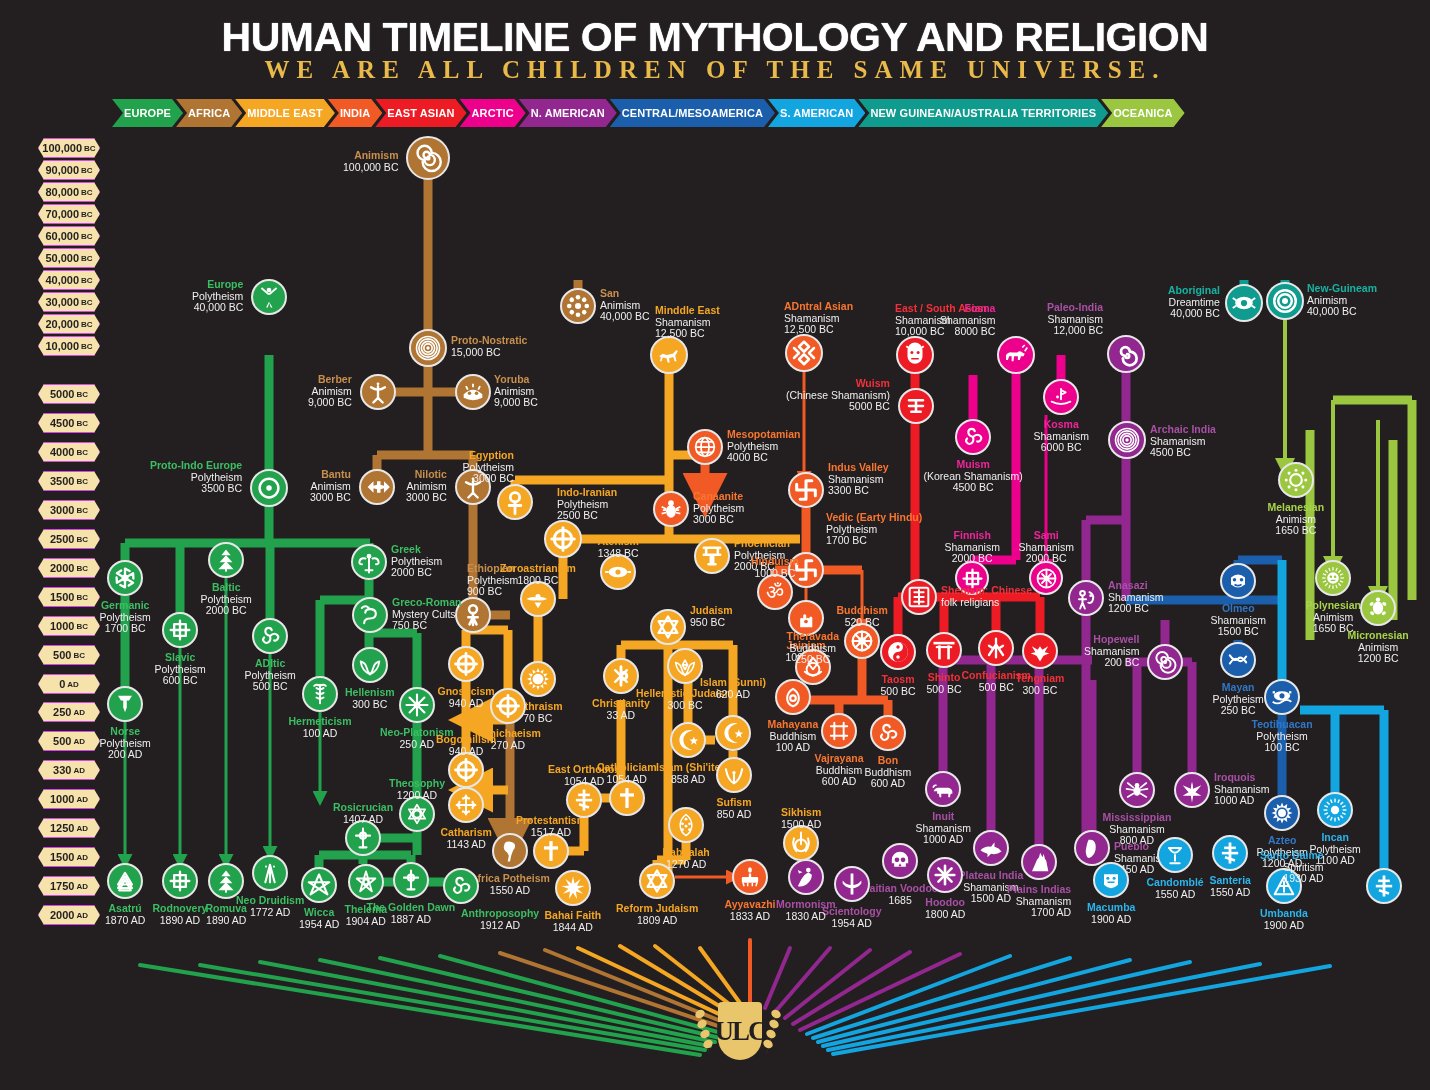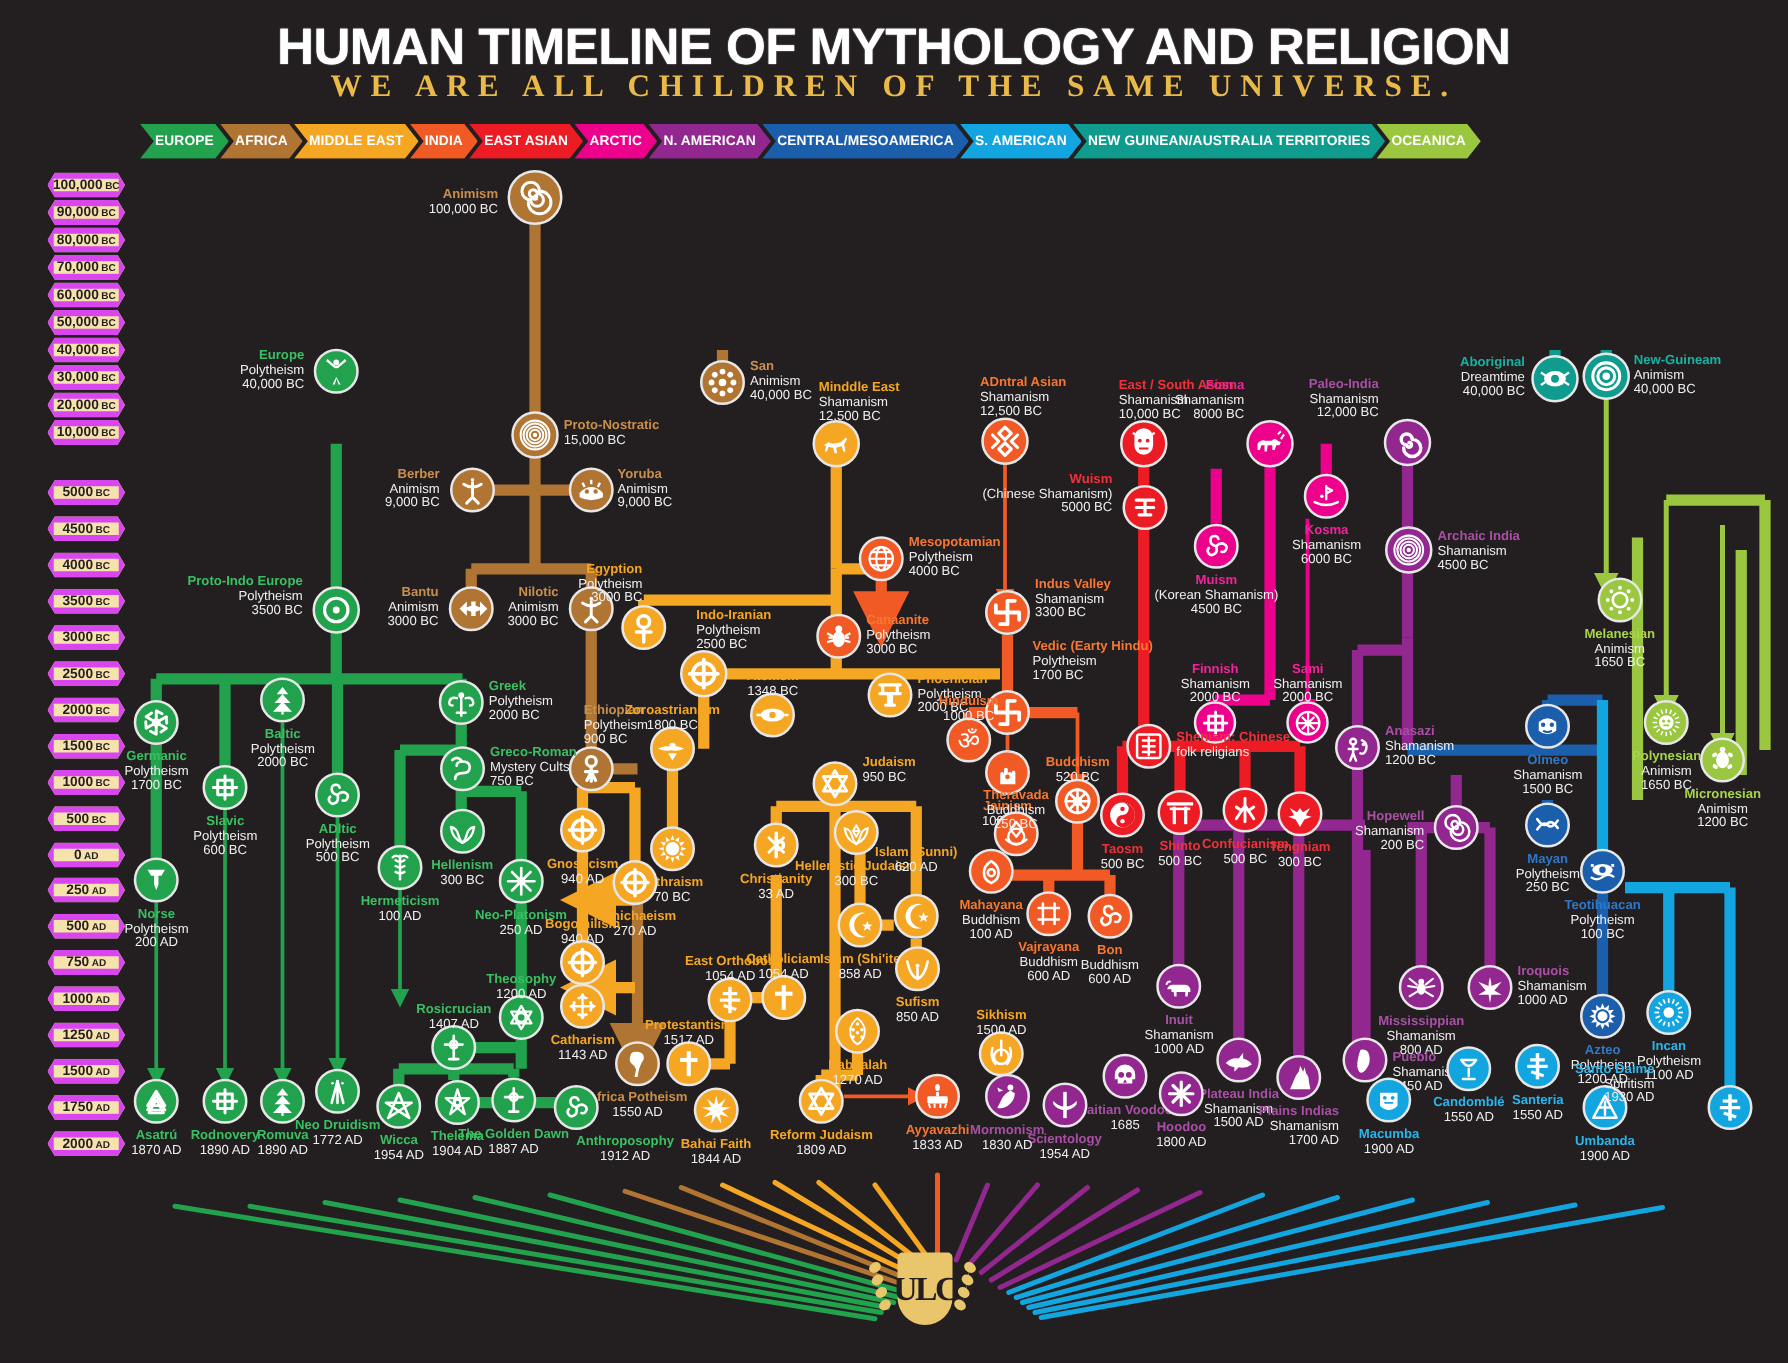--- a/index.html
+++ b/index.html
@@ -61,21 +61,21 @@
   .chev:first-child {
     clip-path: polygon(0 0, calc(100% - 11px) 0, 100% 50%, calc(100% - 11px) 100%, 0 100%, 11px 50%);
   }
 
   
   .tick {
     position: absolute;
     left: 38px;
     width: 62px; height: 20px;
     background: #f6e2ab;
-    border: 5px solid #d946ef;
+    border: 1px solid #d946ef;
     color: #231f20;
     display: flex; align-items: center; justify-content: center;
     font-size: 11px; font-weight: bold;
     clip-path: polygon(6px 0, calc(100% - 6px) 0, 100% 50%, calc(100% - 6px) 100%, 6px 100%, 0 50%);
   }
   .tick .era { font-size: 8px; margin-left: 2px; font-weight: bold; }
 
   
   #lines { position: absolute; left: 0; top: 0; width: 1430px; height: 1090px; }
 
@@ -249,21 +249,21 @@
       </div>
       <div class="tick" style="top: 702px;">
         <span>250</span>
         <span class="era">AD</span>
       </div>
       <div class="tick" style="top: 731px;">
         <span>500</span>
         <span class="era">AD</span>
       </div>
       <div class="tick" style="top: 760px;">
-        <span>750</span>
+        <span>330</span>
         <span class="era">AD</span>
       </div>
       <div class="tick" style="top: 789px;">
         <span>1000</span>
         <span class="era">AD</span>
       </div>
       <div class="tick" style="top: 818px;">
         <span>1250</span>
         <span class="era">AD</span>
       </div>
@@ -1065,21 +1065,21 @@
       <div class="nodelabel c" style="left: 836.5px; top: 605px;">
         <span class="nm" style="color: rgb(248, 118, 47);">Buddhism</span>
         <span class="dt">520 BC</span>
       </div>
       <div class="node" style="left: 1147px; top: 644px; width: 36px; height: 36px; background: rgb(146, 39, 143);">
         <svg width="28" height="28" viewBox="0 0 24 24">
           <path d="M12 12 m0,-1 a1,1 0 1,1 -1,1 a2.2,2.2 0 1,1 2.2,-2.2 a3.6,3.6 0 1,1 -3.6,3.6 a5,5 0 1,1 5,-5 a6.4,6.4 0 1,1 -6.4,6.4" style="fill:none;stroke:#fff;stroke-width:1.6;stroke-linecap:round;stroke-linejoin:round;stroke-width:1.7"></path>
         </svg>
       </div>
       <div class="nodelabel r" style="left: 1084px; top: 634px;">
-        <span class="nm" style="color: rgb(169, 79, 166); margin-top: 14px;">Hopewell</span>
+        <span class="nm" style="color: rgb(169, 79, 166);">Hopewell</span>
         <span class="dt">Shamanism</span>
         <span class="dt">200 BC</span>
       </div>
       <div class="node" style="left: 1220px; top: 563px; width: 36px; height: 36px; background: rgb(27, 94, 171);">
         <svg width="28" height="28" viewBox="0 0 24 24">
           <g style="fill:#fff;stroke:none">
             <path d="M6 9 q6-5 12 0 v6 q-6 5 -12 0z"></path>
             <circle cx="9" cy="11" r="1.5" fill="#1b5eab"></circle>
             <circle cx="15" cy="11" r="1.5" fill="#1b5eab"></circle>
             <path d="M9 15 q3 2 6 0" stroke="#1b5eab" stroke-width="1.4" fill="none"></path>

